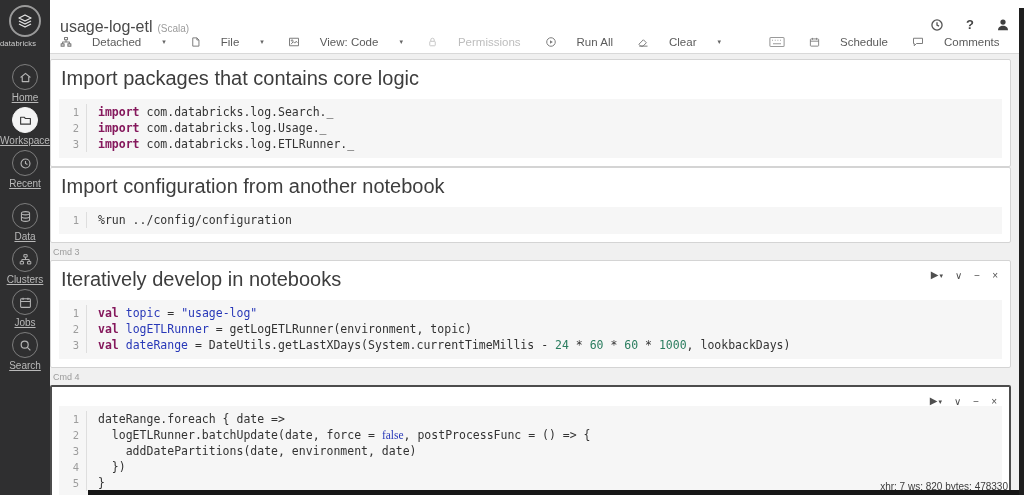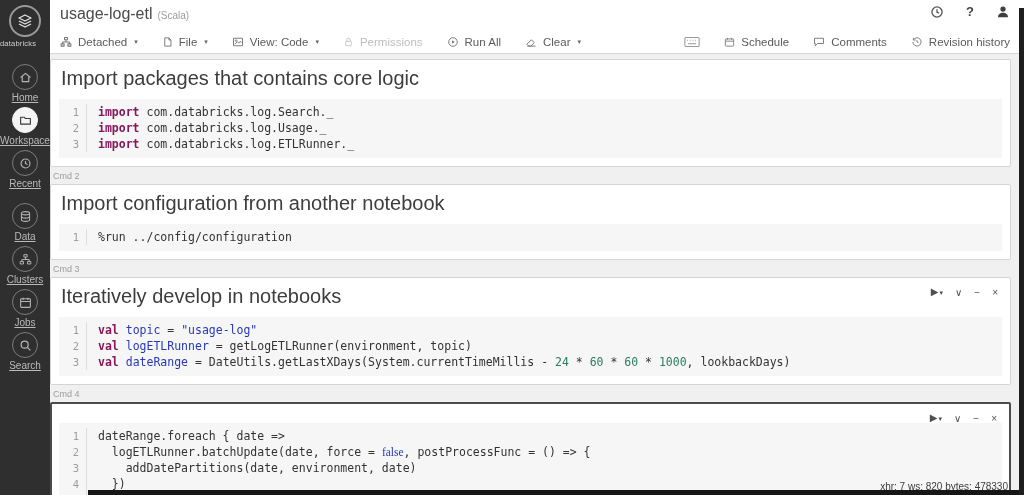--- a/index.html
+++ b/index.html
@@ -16,28 +16,28 @@
   .brand-label { font-size:7.5px; color:#cfcfcf; letter-spacing:.2px; }
   .nav { margin-top:16px; }
   .nav-item { text-align:center; margin-bottom:4px; cursor:pointer; }
   .nav-item.group-gap { margin-top:14px; }
   .nav-circle { width:26px; height:26px; border:1px solid #7d7d7d; border-radius:50%;
     margin:0 auto 2px; display:flex; align-items:center; justify-content:center; color:#b5b5b5; }
   .nav-item.active .nav-circle { background:#f4f4f4; border-color:#f4f4f4; color:#3a3a3a; }
   .nav-label { font-size:10px; color:#b9b9b9;text-decoration:underline; }
   
   .main { position:absolute; left:50px; top:0; right:0; height:495px; }
-  .titlebar { height:30px; background:#fff; display:flex; align-items:baseline; padding:4px 14px 0 10px; }
+  .titlebar { height:30px; background:#fff; display:flex; align-items:baseline; padding:17px 14px 0 10px; }
   .nb-title { font-size:16px; color:#4a4a4a; }
   .nb-lang { font-size:10px; color:#9b9b9b; margin-left:5px; }
   .title-icons { margin-left:auto; display:flex; gap:22px; align-items:center; color:#555; }
   .help-glyph { font-size:13px; font-weight:bold; color:#444; }
   .toolbar { height:24px; background:#fff; border-bottom:1px solid #d9d9d9;
     display:flex; align-items:center; padding:0 14px 0 10px; font-size:11.5px; color:#5b5b5b; }
-  .tb-item { display:flex; align-items:center; gap:6px; margin-right:24px; cursor:pointer; white-space:nowrap; }
+  .tb-item { display:flex; align-items:center; gap:20px; margin-right:24px; cursor:pointer; white-space:nowrap; }
   .tb-item svg { color:#7a7a7a; }
   .tb-item.disabled { color:#bdbdbd; }
   .tb-item.disabled svg { color:#c6c6c6; }
   .caret { font-size:7px; color:#666; margin-left:1px; }
   .tb-right { margin-left:auto; display:flex; align-items:center; }
   .tb-right .tb-item { margin-right:0; margin-left:24px; }
   
   .content { position:absolute; top:55px; bottom:0; left:0; right:0; overflow:hidden; padding:4px 13px 0 0; background:#f0f0f0; }
   .cmd-label { font-size:9px; color:#9c9c9c; margin:4px 0 3px 3px; }
   .cell { background:#fff; border:1px solid #d4d4d4; border-radius:2px; padding:4px 8px 8px; position:relative; }
@@ -258,21 +258,20 @@
             <span class="ln">2</span>
             <span class="src"><span class="tok-kw">import</span><span class="tok-pl"> com.databricks.log.Usage._</span></span>
           </div>
           <div class="code-line">
             <span class="ln">3</span>
             <span class="src"><span class="tok-kw">import</span><span class="tok-pl"> com.databricks.log.ETLRunner._</span></span>
           </div>
         </div>
     </div>
 
-    <div class="cmd-label">Cmd 2</div>
     <div class="cell">
       <h1 class="cell-heading">Import configuration from another notebook</h1>
       <div class="codeblock">
           <div class="code-line">
             <span class="ln">1</span>
             <span class="src"><span class="tok-pl">%run ../config/configuration</span></span>
           </div>
         </div>
     </div>
 

